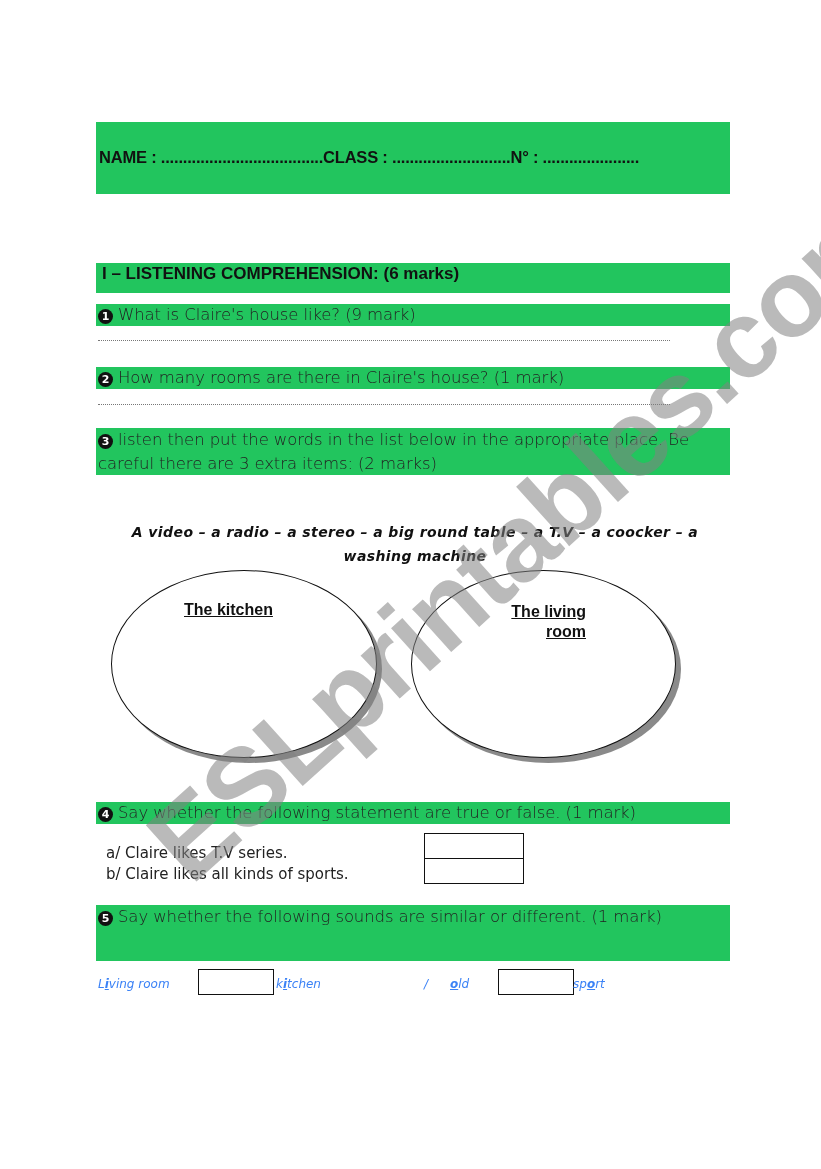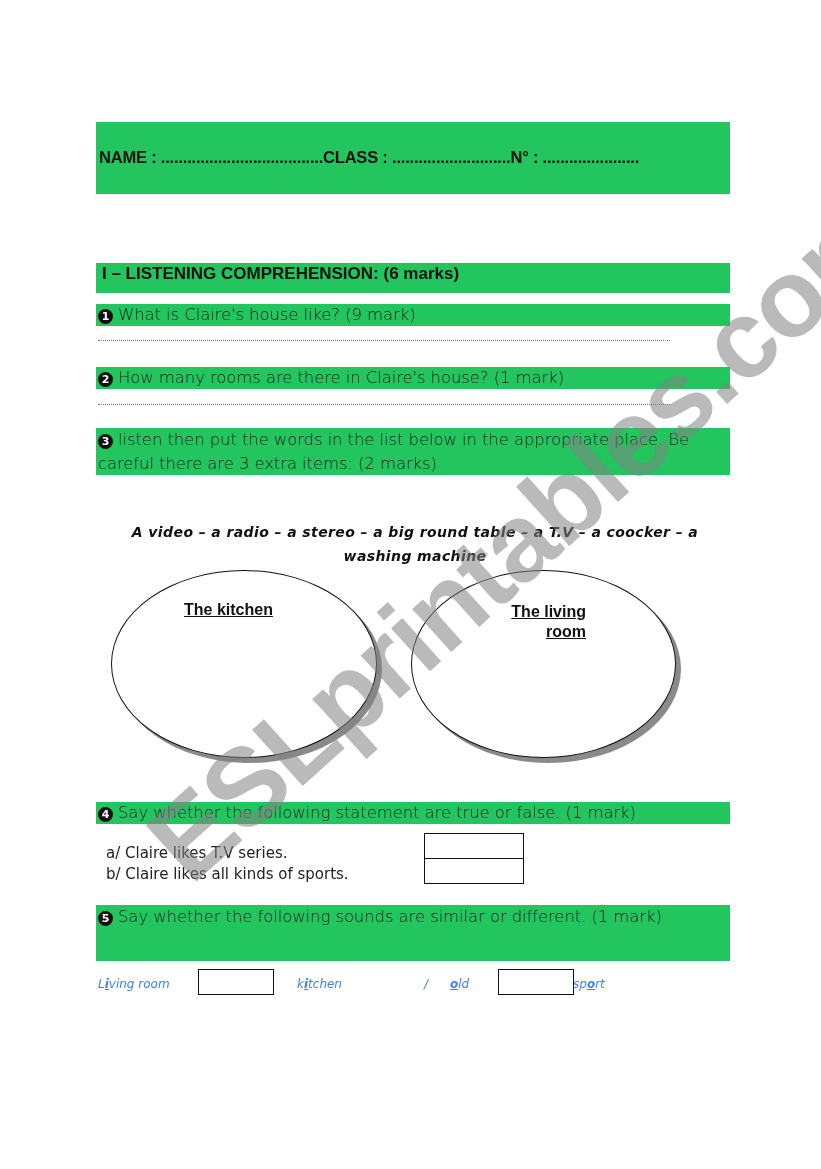--- a/index.html
+++ b/index.html
@@ -78,19 +78,19 @@
 <div class="stmt" style="top:864px;">b/ Claire likes all kinds of sports.</div>
 <div class="tfbox" style="top:833px;"></div>
 <div class="tfbox" style="top:858px;"></div>
 
 <div class="bar" style="top:905px; height:56px;">
   <div class="q-text wrap"><span class="num">5</span><span>Say whether the following sounds are similar or different. (1 mark)</span></div>
 </div>
 
 <div class="sound-row" style="left:98px;"><span>L</span><span class="ul">i</span><span>ving room</span></div>
 <div class="sbox" style="left:198px;"></div>
-<div class="sound-row" style="left:297px;"><span>k</span><span class="ul">i</span><span>tchen</span></div>
+<div class="sound-row" style="left:276px;"><span>k</span><span class="ul">i</span><span>tchen</span></div>
 <div class="sound-row" style="left:424px;">/</div>
 <div class="sound-row" style="left:450px;"><span></span><span class="ul">o</span><span>ld</span></div>
 <div class="sbox" style="left:498px;"></div>
 <div class="sound-row" style="left:573px;"><span>sp</span><span class="ul">o</span><span>rt</span></div>
 
 <div class="watermark">ESLprintables.com</div>
 
 </body></html>

